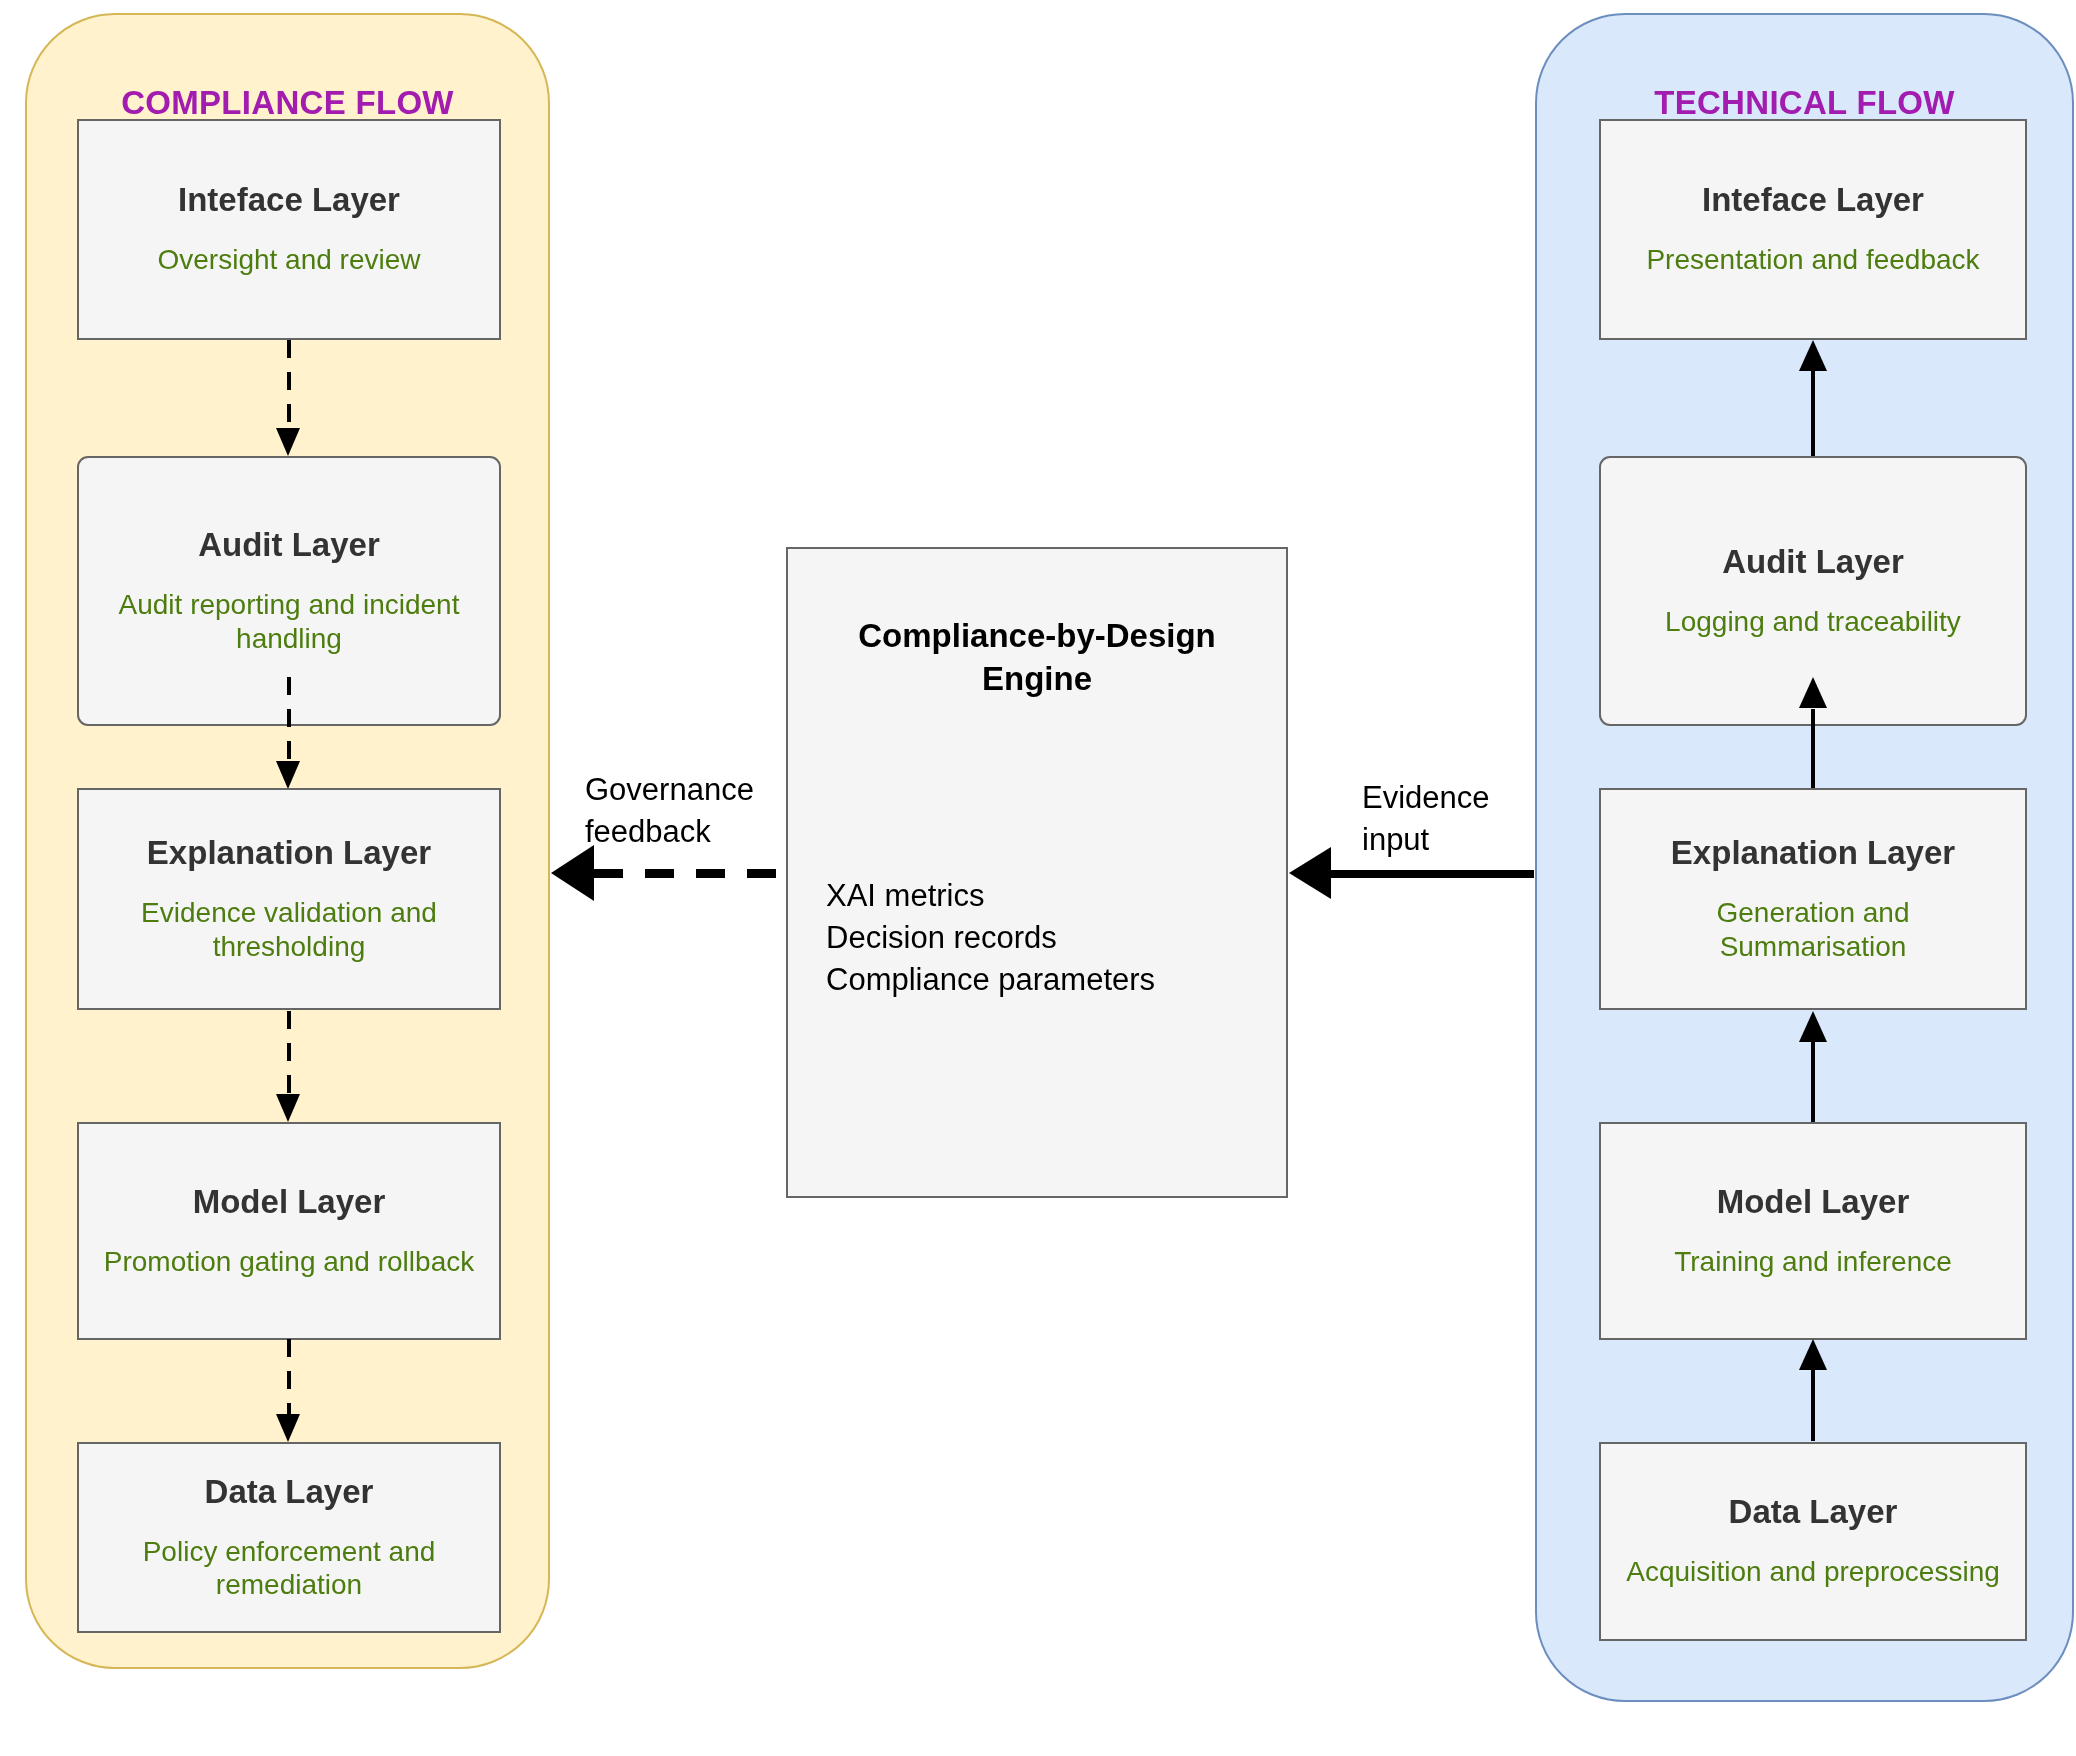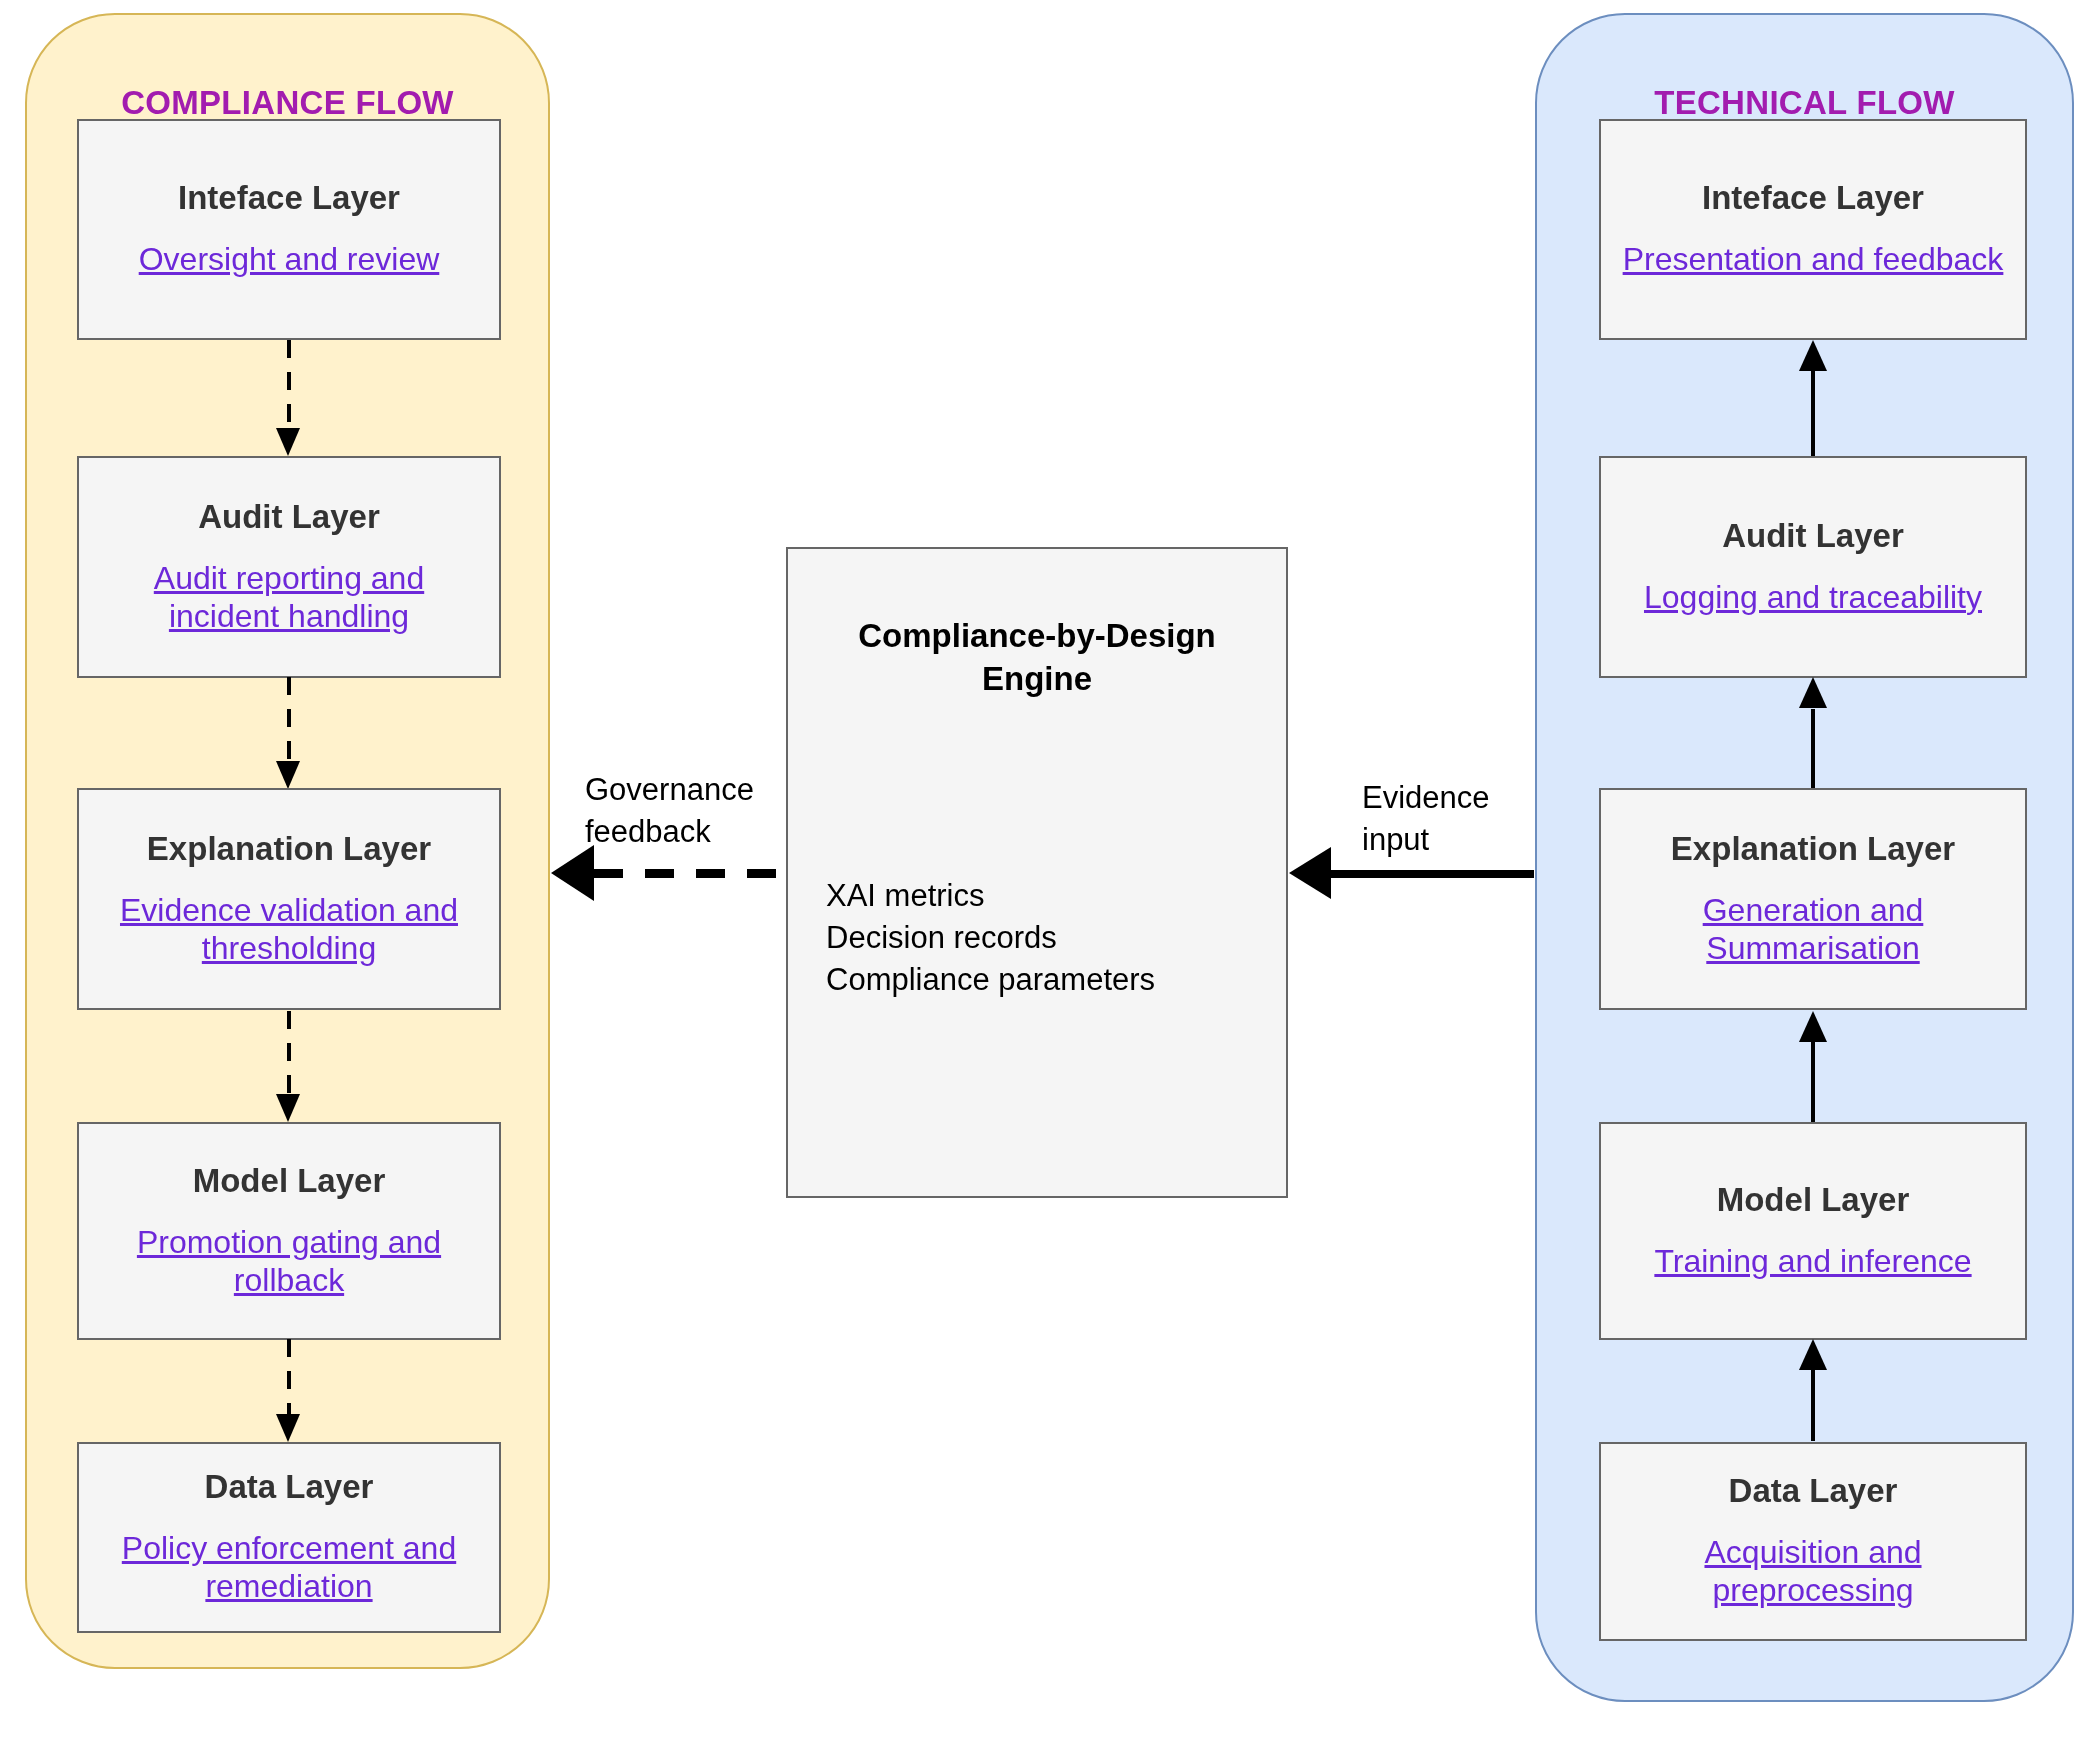--- a/index.html
+++ b/index.html
@@ -58,27 +58,26 @@
     text-align: center;
   }
   .panel.compliance .layer-box { left: 50px; width: 424px; }
   .panel.technical  .layer-box { left: 62px; width: 428px; }
   .box-title {
     font-size: 33px;
     font-weight: bold;
     color: #333333;
   }
   .box-desc {
-    font-size: 32px;
-    color: #6d28d9;
+    font-size: 28px;
+    color: #4d7c0f;
     line-height: 1.18;
-    text-decoration: underline;
   }
   .row1 { top: 104px;  height: 221px; }
-  .row2 { top: 441px;  height: 222px; }
+  .row2 { top: 441px;  height: 270px; border-radius: 11px; }
   .row3 { top: 773px; height: 222px; }
   .row4 { top: 1107px; height: 218px; }
   .row5c { top: 1427px; height: 191px; }
   .row5t { top: 1427px; height: 199px; }
   
   .v-dash {
     position: absolute;
     left: 260px;
     width: 4.2px;
     background: repeating-linear-gradient(to bottom, #000 0 18px, transparent 18px 32px);

